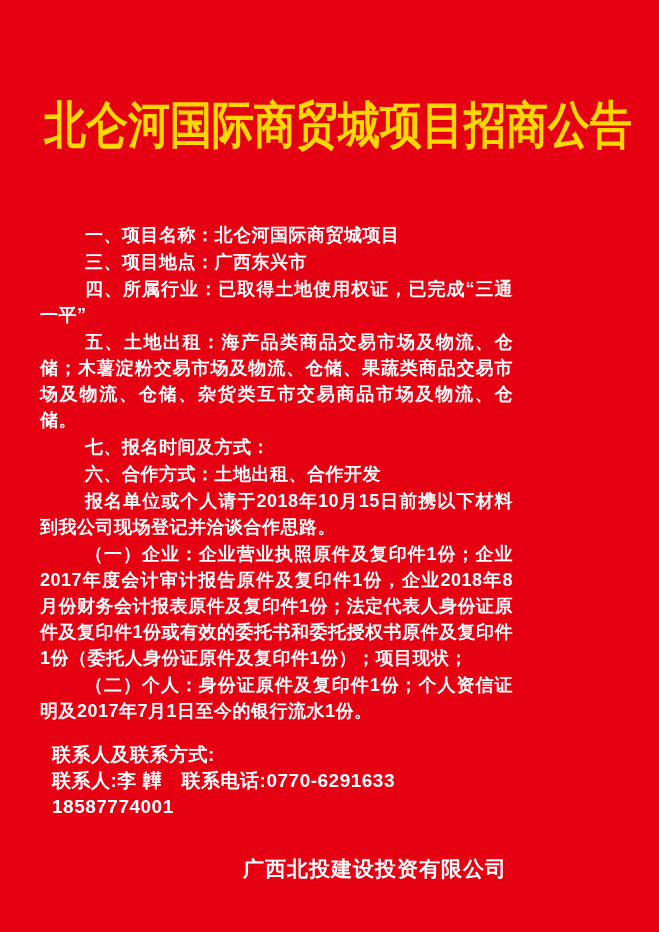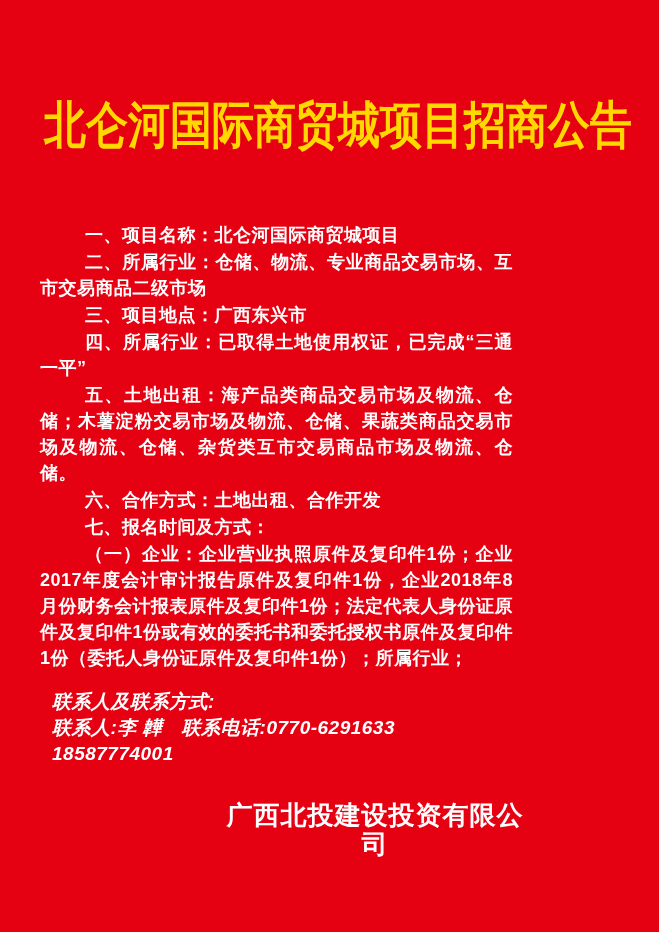--- a/index.html
+++ b/index.html
@@ -40,50 +40,50 @@
   .content p {
     margin: 1px 0;
     text-indent: 2.5em;
   }
   .contact {
     margin: 18px 38px 0 40px;
     padding-left: 12px;
     font-size: 19px;
     line-height: 26px;
     letter-spacing: 0.5px;
-    font-style: italic;
   }
   .contact p { margin: 0; }
   .contact .contact-details { }
   .signature {
     margin: 34px 16px 0 auto;
     width: 320px;
     text-align: center;
-    font-size: 26px;
+    font-size: 21px;
     line-height: 29px;
     letter-spacing: 1px;
   }
   .signature p { margin: 0; }
 </style>
 </head>
 <body style="background: rgb(229, 0, 18); color: rgb(255, 255, 255);">
 
 <div class="page">
 
   <h1 class="title" style="color: rgb(255, 216, 0);">北仑河国际商贸城项目招商公告</h1>
 
   <div class="content">
     <p>一、项目名称：北仑河国际商贸城项目</p>
-    <p>二、所属行业：仓储、物流、专业商品交易市场、互市交易商品二级市场</p>
     <p>三、项目地点：广西东兴市</p>
     <p>四、所属行业：已取得土地使用权证，已完成“三通一平”</p>
     <p>五、土地出租：海产品类商品交易市场及物流、仓储；木薯淀粉交易市场及物流、仓储、果蔬类商品交易市场及物流、仓储、杂货类互市交易商品市场及物流、仓储。</p>
+    <p>七、报名时间及方式：</p>
     <p>六、合作方式：土地出租、合作开发</p>
-    <p>七、报名时间及方式：</p>
-    <p>（一）企业：企业营业执照原件及复印件1份；企业2017年度会计审计报告原件及复印件1份，企业2018年8月份财务会计报表原件及复印件1份；法定代表人身份证原件及复印件1份或有效的委托书和委托授权书原件及复印件1份（委托人身份证原件及复印件1份）；所属行业；</p>
+    <p>报名单位或个人请于2018年10月15日前携以下材料到我公司现场登记并洽谈合作思路。</p>
+    <p>（一）企业：企业营业执照原件及复印件1份；企业2017年度会计审计报告原件及复印件1份，企业2018年8月份财务会计报表原件及复印件1份；法定代表人身份证原件及复印件1份或有效的委托书和委托授权书原件及复印件1份（委托人身份证原件及复印件1份）；项目现状；</p>
+    <p>（二）个人：身份证原件及复印件1份；个人资信证明及2017年7月1日至今的银行流水1份。</p>
   </div>
 
   <div class="contact">
     <p class="contact-heading">联系人及联系方式:</p>
     <p class="contact-details">联系人:李 韡　联系电话:0770-6291633　　18587774001</p>
   </div>
 
   <div class="signature">
     <p>广西北投建设投资有限公司</p>
   </div>

